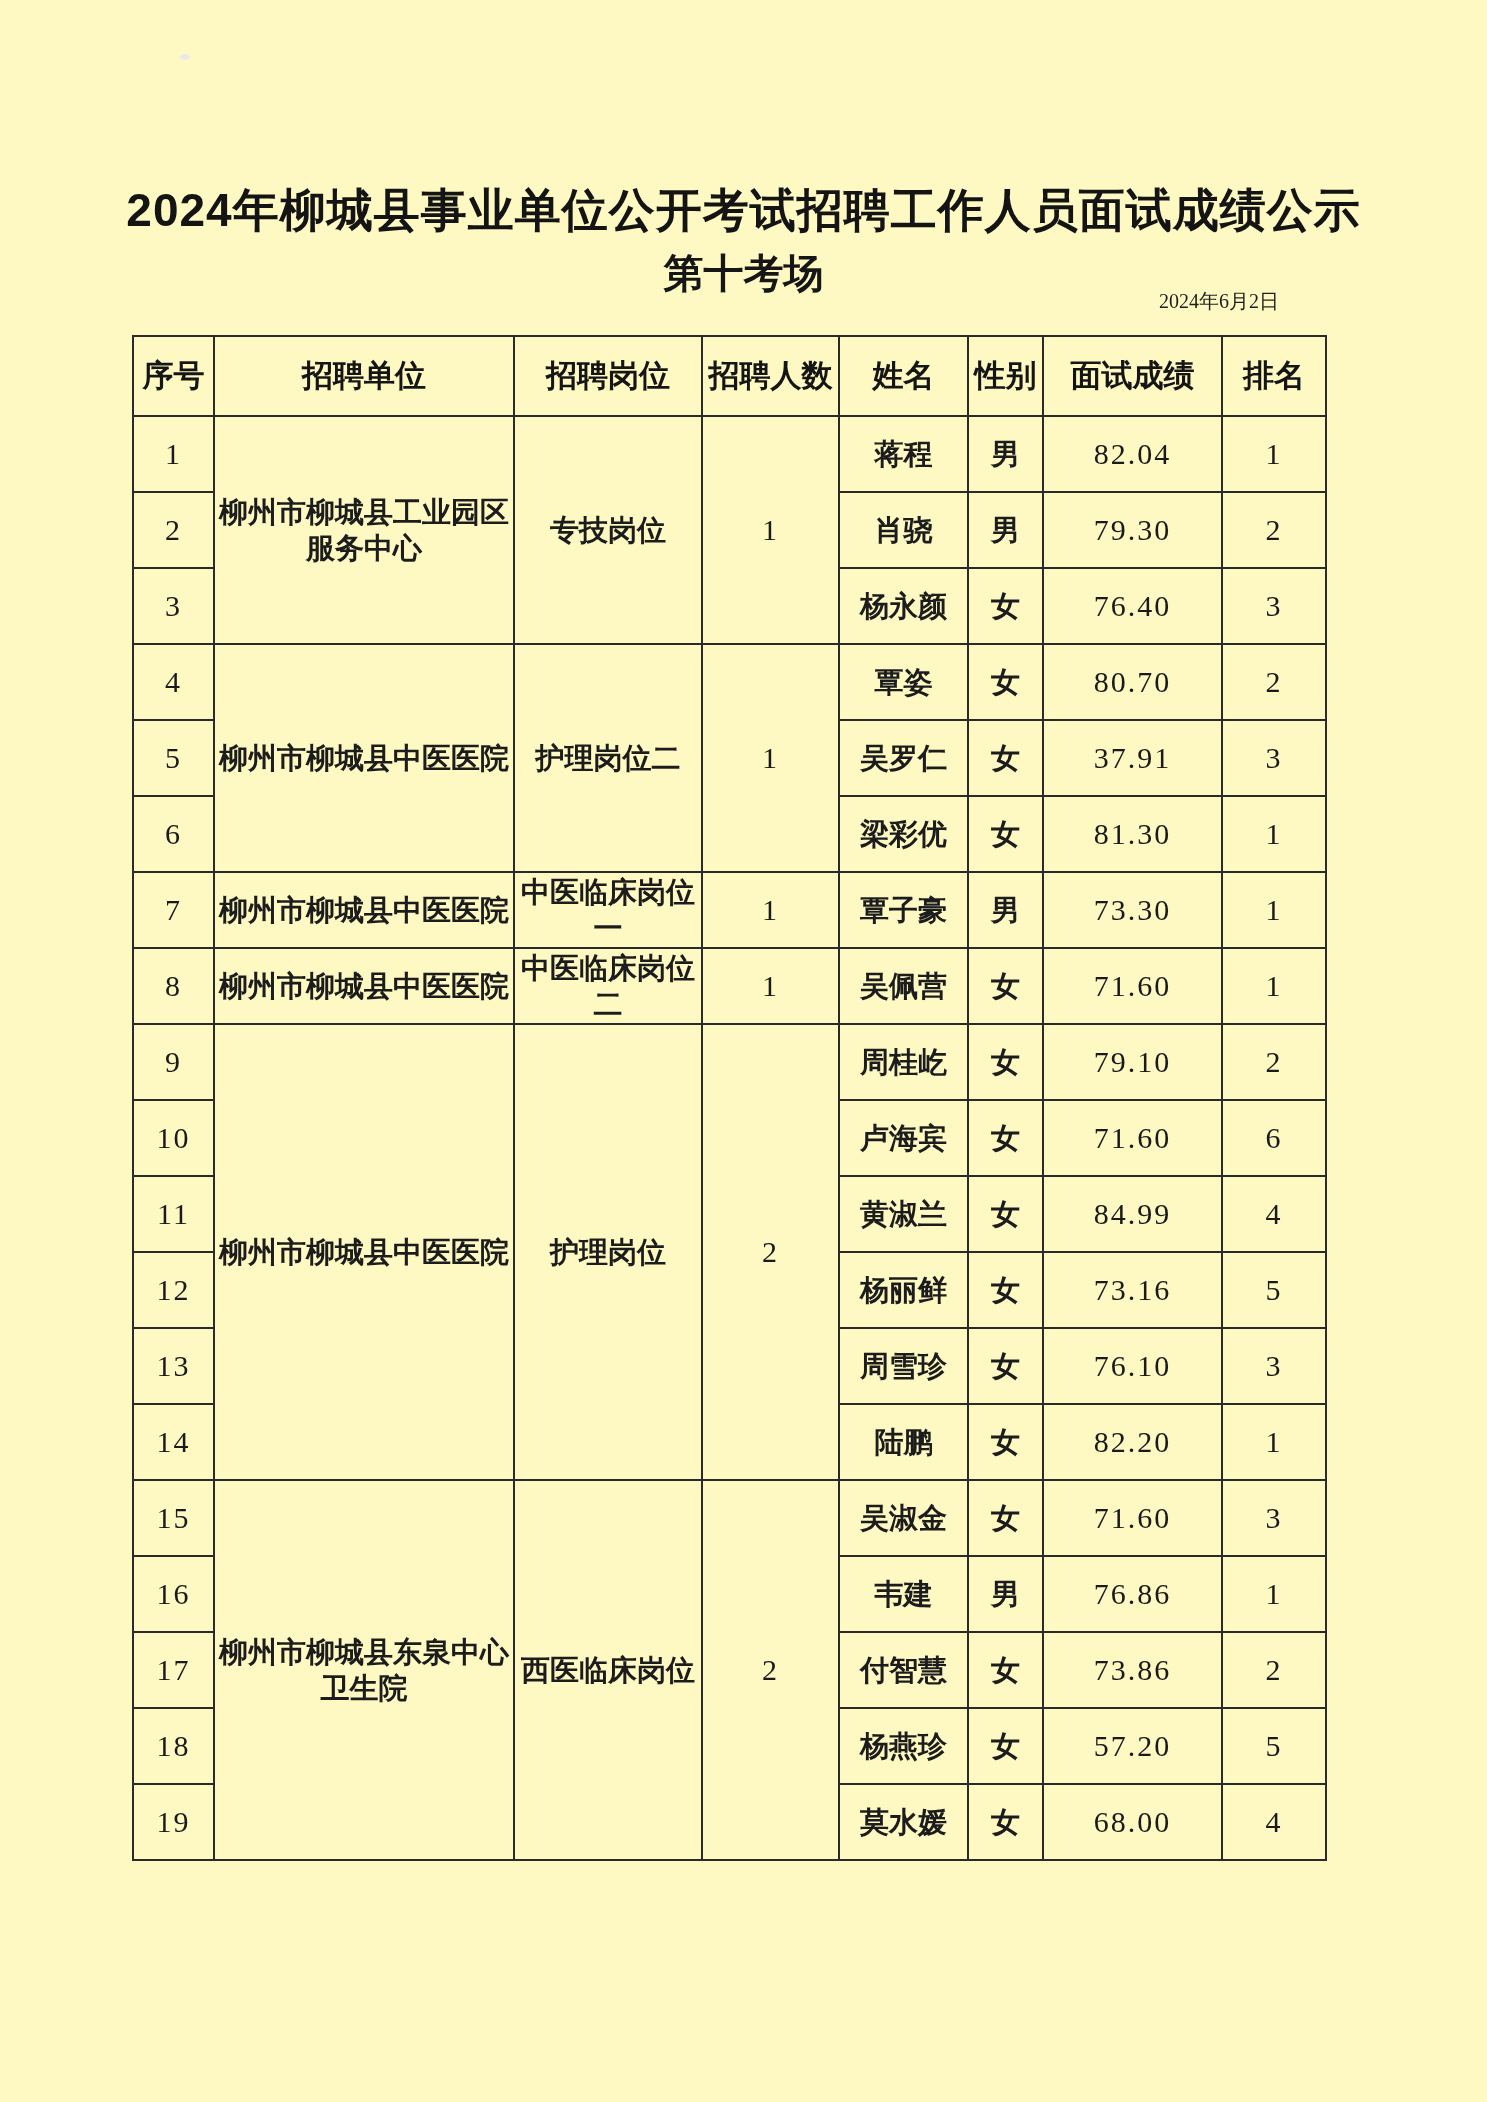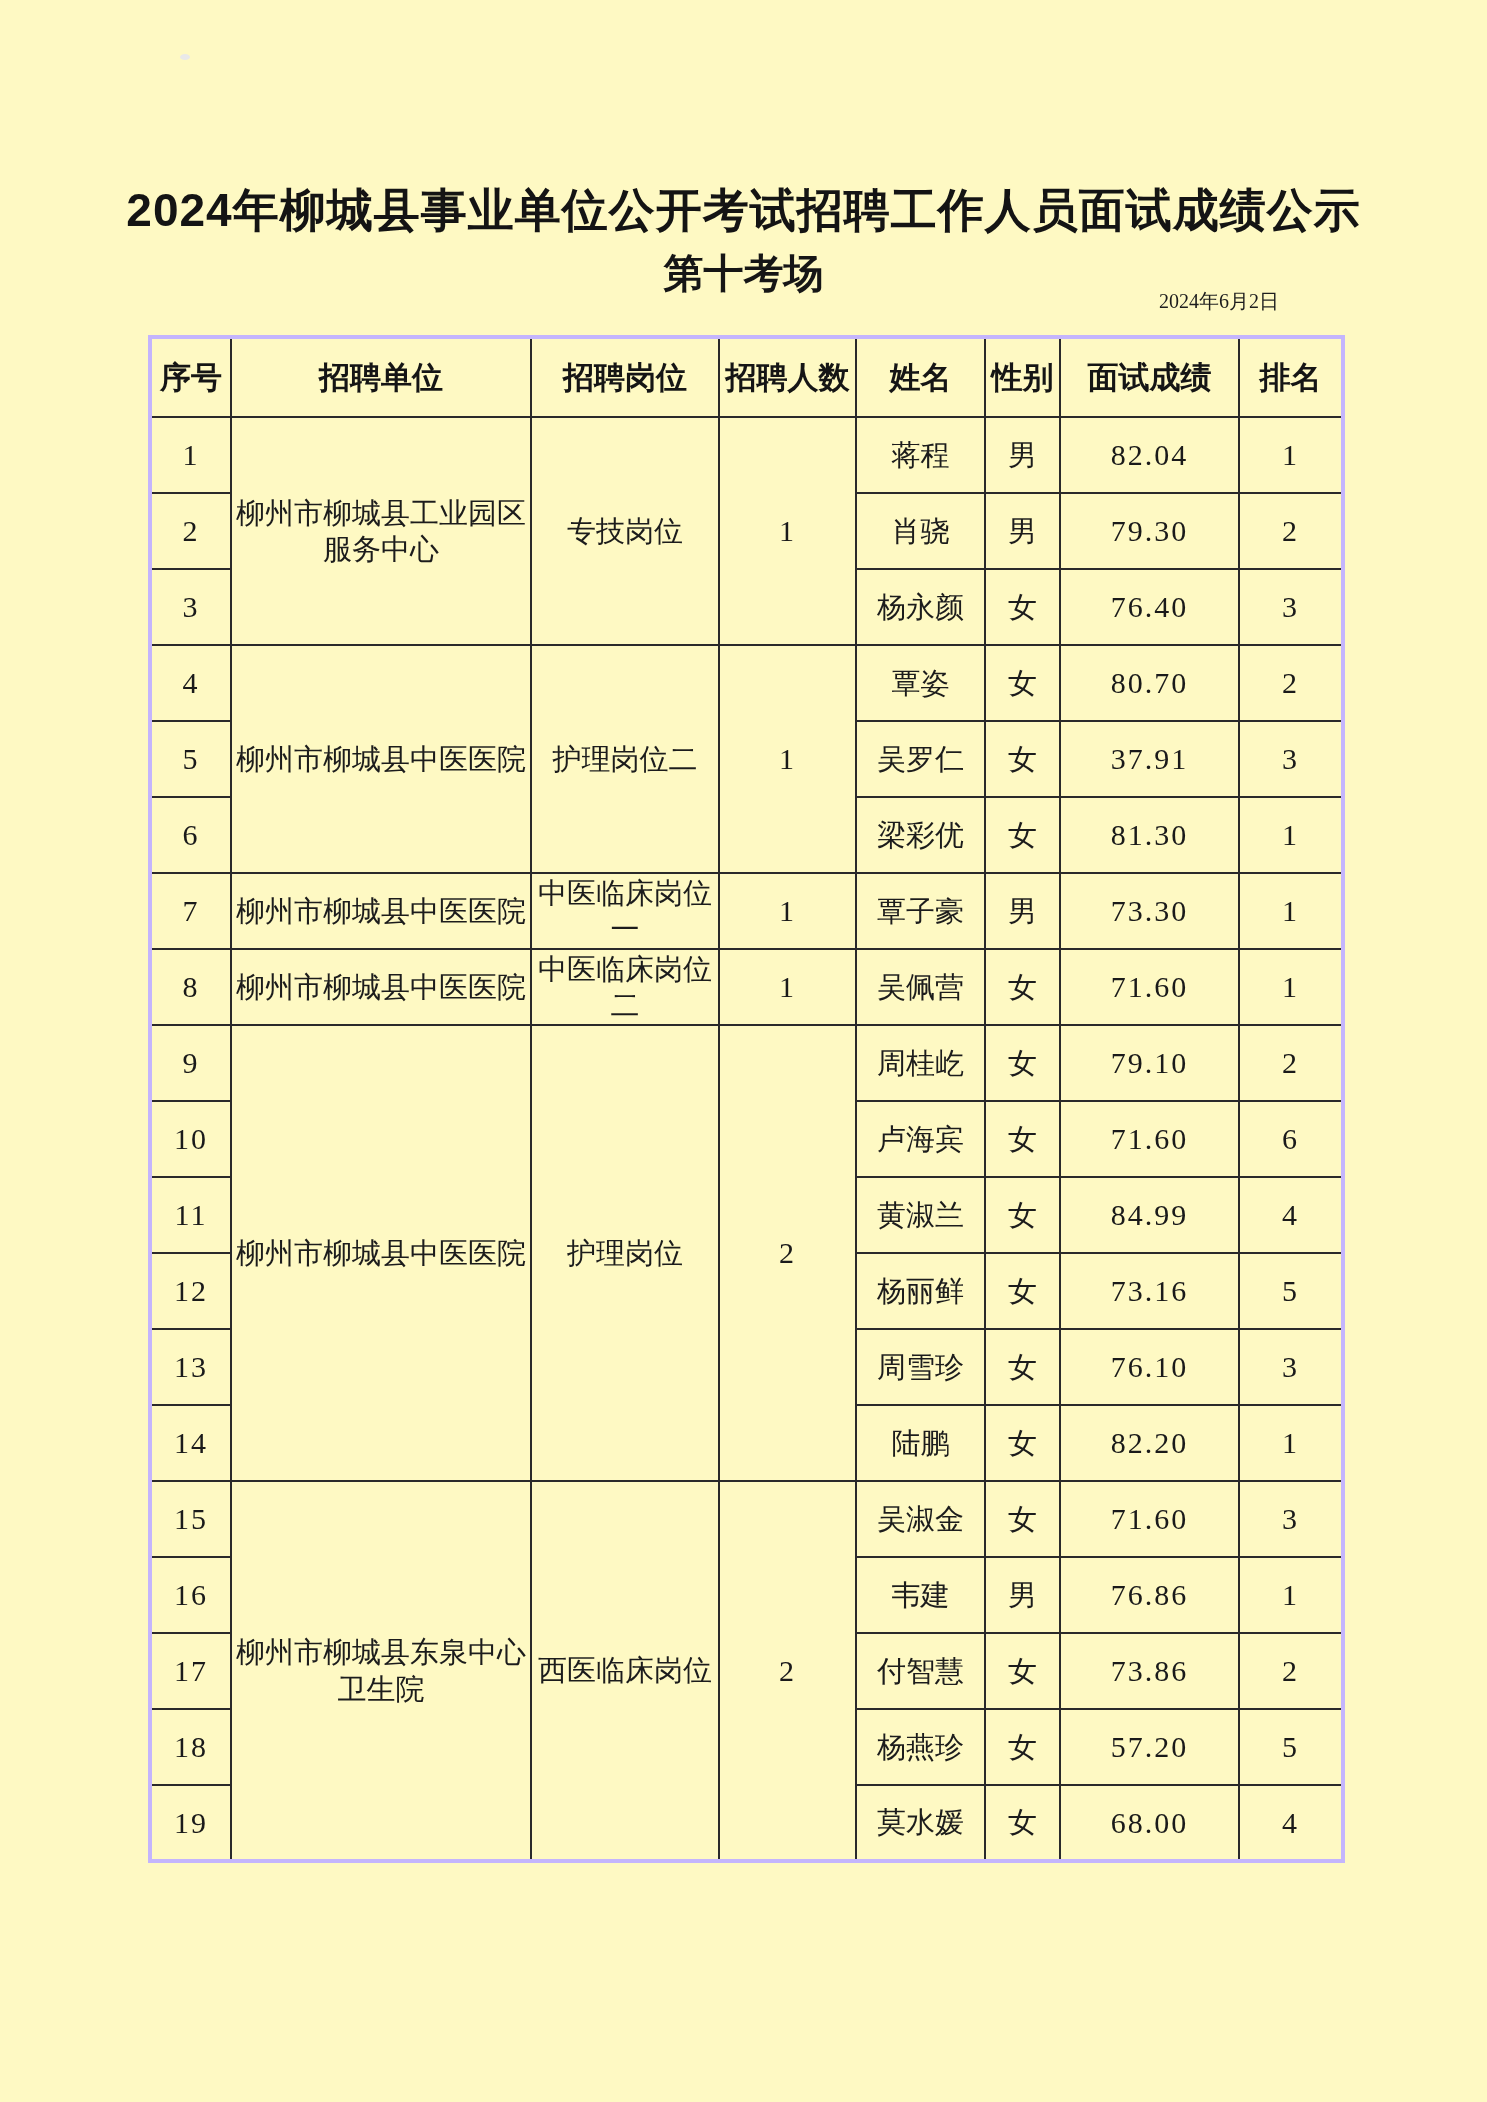--- a/index.html
+++ b/index.html
@@ -47,41 +47,41 @@
     box-sizing: border-box;
     padding-right: 62px;
     text-align: right;
     font-family: "Liberation Serif", serif;
     font-size: 20px;
     color: #1d1d1d;
   }
   table.score-table {
     position: absolute;
     top: 335px;
-    left: 148px;
+    left: 132px;
     width: 1193px;
     table-layout: fixed;
     border-collapse: collapse;
-    border: 4px solid #c4b5fd;
+    border: 1px solid #c4b5fd;
   }
   .score-table th, .score-table td {
     border: 2.5px solid #2a2a2a;
     text-align: center;
     vertical-align: middle;
     padding: 0 2px;
     overflow: hidden;
   }
   .score-table thead tr { height: 80px; }
   .score-table tbody tr { height: 76px; }
   .score-table th {
     font-size: 31px;
     font-weight: bold;
     color: #151515;
   }
-  td.cjk  { font-size: 29px; line-height: 1.25; color: #1c1c1c; }
+  td.cjk  { font-size: 29px; line-height: 1.25; color: #1c1c1c; font-weight: bold; }
   td.num  {
     font-family: "Liberation Serif", serif;
     font-size: 30px;
     letter-spacing: 2px;
     color: #1a1a1a;
   }
 </style>
 </head>
 <body>
 

